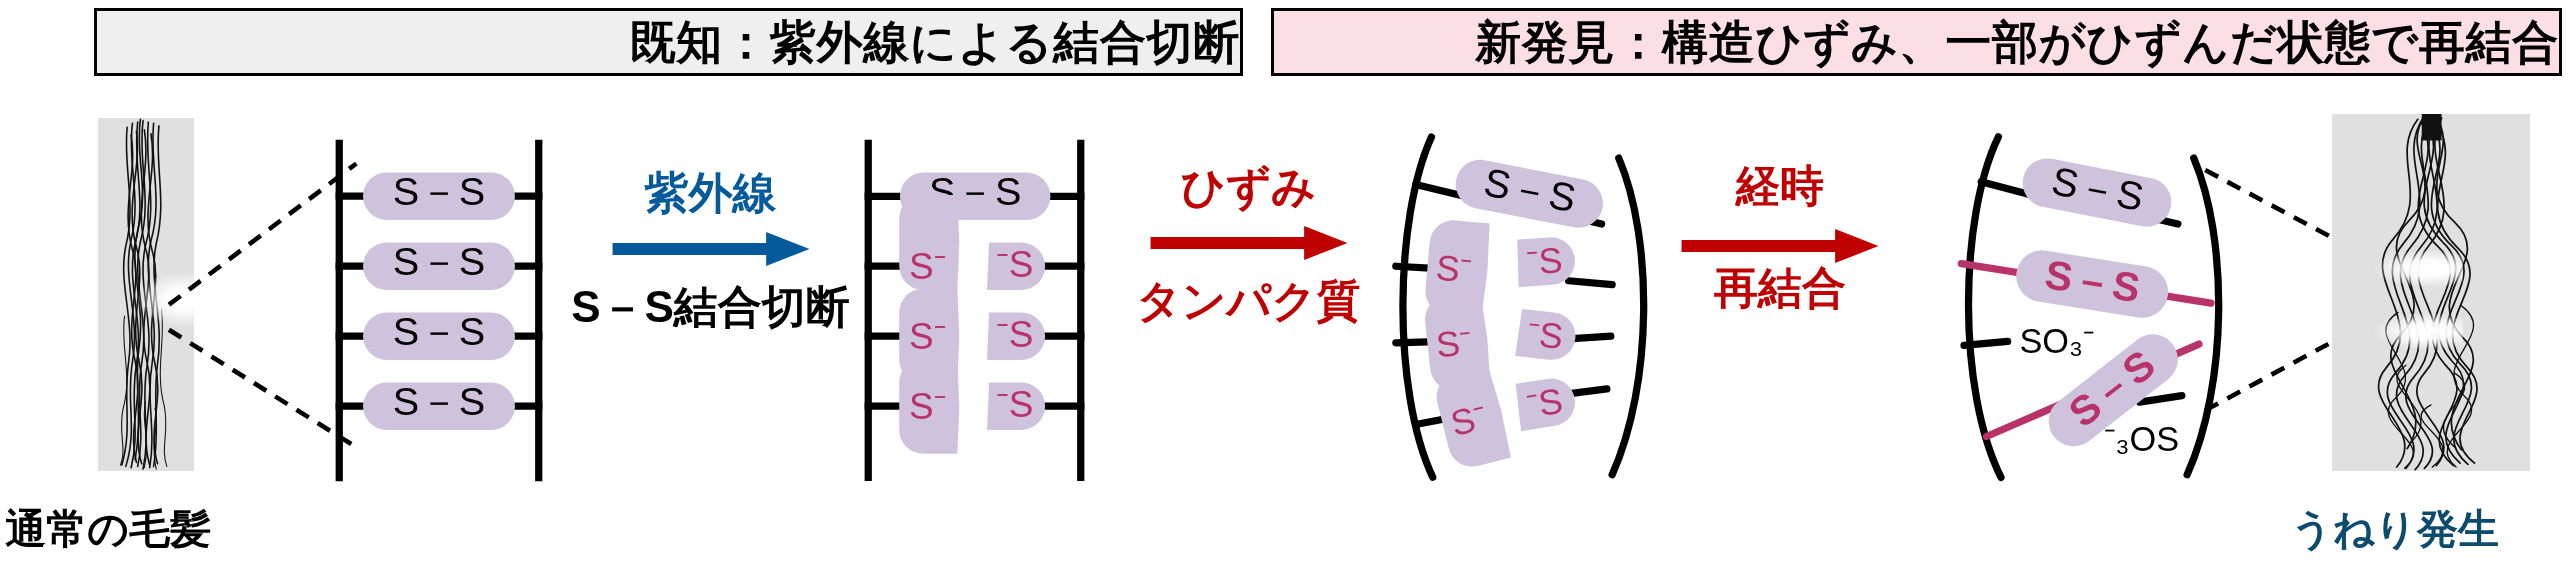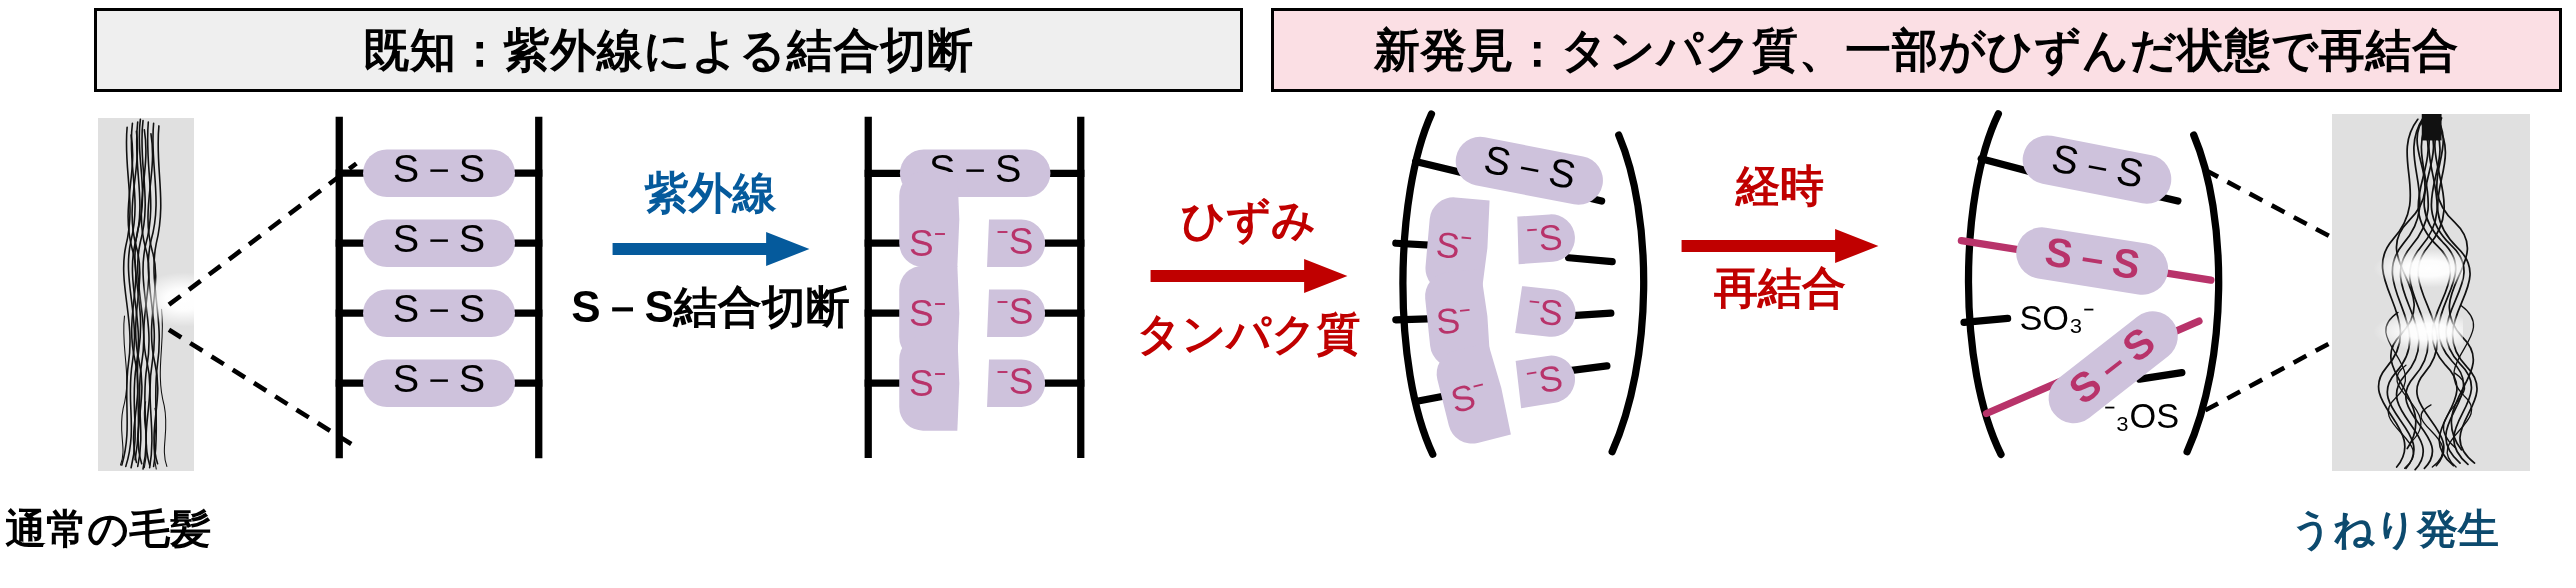--- a/index.html
+++ b/index.html
@@ -4,23 +4,23 @@
 <style>
   html,body{margin:0;padding:0;background:#ffffff;}
   body{
     width:2576px;height:589px;position:relative;overflow:hidden;
     font-family:"Liberation Sans","DejaVu Sans",sans-serif;
     -webkit-font-smoothing:antialiased;
   }
 
   
   .banner{
-    position:absolute;top:8px;height:84px;
+    position:absolute;top:8px;height:68px;
     border:3.3px solid #000000;
-    display:flex;align-items:center;justify-content:center;
+    display:flex;align-items:center;justify-content:flex-end;
     box-sizing:border-box;
   }
   #banner-known{left:94px;width:1149px;background:#efefef;}
   #banner-new  {left:1271px;width:1291px;background:#fbdfe4;}
   .banner-text{
     font-size:46px;font-weight:bold;color:#000000;letter-spacing:0.7px;
     white-space:nowrap;line-height:1;
   }
 
   
@@ -29,51 +29,51 @@
   #hair-right{left:2332px;top:114px;width:198px;height:357px;}
   .hair-panel svg{display:block;width:100%;height:100%;}
   .glow{position:absolute;pointer-events:none;}
 
   
   #callout-left,#callout-right{position:absolute;top:112px;height:360px;}
   #callout-left {left:165px;width:198px;}
   #callout-right{left:2200px;width:198px;}
 
   
-  .struct{position:absolute;top:103px;height:357px;}
+  .struct{position:absolute;top:126px;height:357px;}
   #struct-1{left:330px;width:218px;}
   #struct-2{left:859px;width:231px;}
   #struct-3{left:1380px;width:277px;}
   #struct-4{left:1935px;width:297px;}
   .struct svg{display:block;width:100%;height:100%;overflow:visible;}
 
   
   .arrow-block{position:absolute;display:flex;flex-direction:column;
     align-items:center;justify-content:center;text-align:center;}
   #arrow-1{left:565px;top:168px;width:291px;}
-  #arrow-2{left:1110px;top:162px;width:277px;margin-top:33px;}
+  #arrow-2{left:1110px;top:162px;width:277px;}
   #arrow-3{left:1638px;top:165px;width:284px;font-family:Liberation Mono, monospace;}
   .arrow-label{font-size:44px;font-weight:bold;line-height:1.12;white-space:nowrap;}
   .arrow-label.top{margin-bottom:10.6px;}
   .arrow-label.bottom{margin-top:12px;}
   .arrow-shaft{display:block;}
 
   
   .caption{position:absolute;font-size:41px;font-weight:bold;line-height:1;white-space:nowrap;}
   #caption-normal{left:5.3px;top:509px;color:#000000;}
   #caption-wave  {left:2291px;top:509px;color:#0c4a6e;}
 </style>
 </head>
 <body>
 
 <div class="banner" id="banner-known">
   <span class="banner-text">既知：紫外線による結合切断</span>
 </div>
 <div class="banner" id="banner-new">
-  <span class="banner-text">新発見：タンパク質、一部がひずんだ状態で再結合</span>
+  <span class="banner-text">新発見：構造ひずみ、一部がひずんだ状態で再結合</span>
 </div>
 
 <div class="hair-panel" id="hair-left">
   <svg viewBox="0 0 145 535" preserveAspectRatio="none">
     <g fill="none" stroke="#111" stroke-width="2.4" stroke-linecap="round">
       <path d="M52 8 C44 70 66 120 50 185 C36 245 64 300 52 370 C42 430 60 470 42 528"></path>
       <path d="M60 6 C52 72 74 126 56 190 C42 252 70 305 58 374 C48 434 64 476 50 530"></path>
       <path d="M68 4 C60 68 82 122 64 188 C50 250 78 302 66 372 C56 432 72 474 60 528"></path>
       <path d="M76 6 C70 74 90 128 72 192 C58 254 86 306 74 376 C64 436 80 478 68 532"></path>
       <path d="M84 8 C78 70 98 124 80 186 C66 248 94 300 82 370 C72 430 88 472 78 530"></path>

